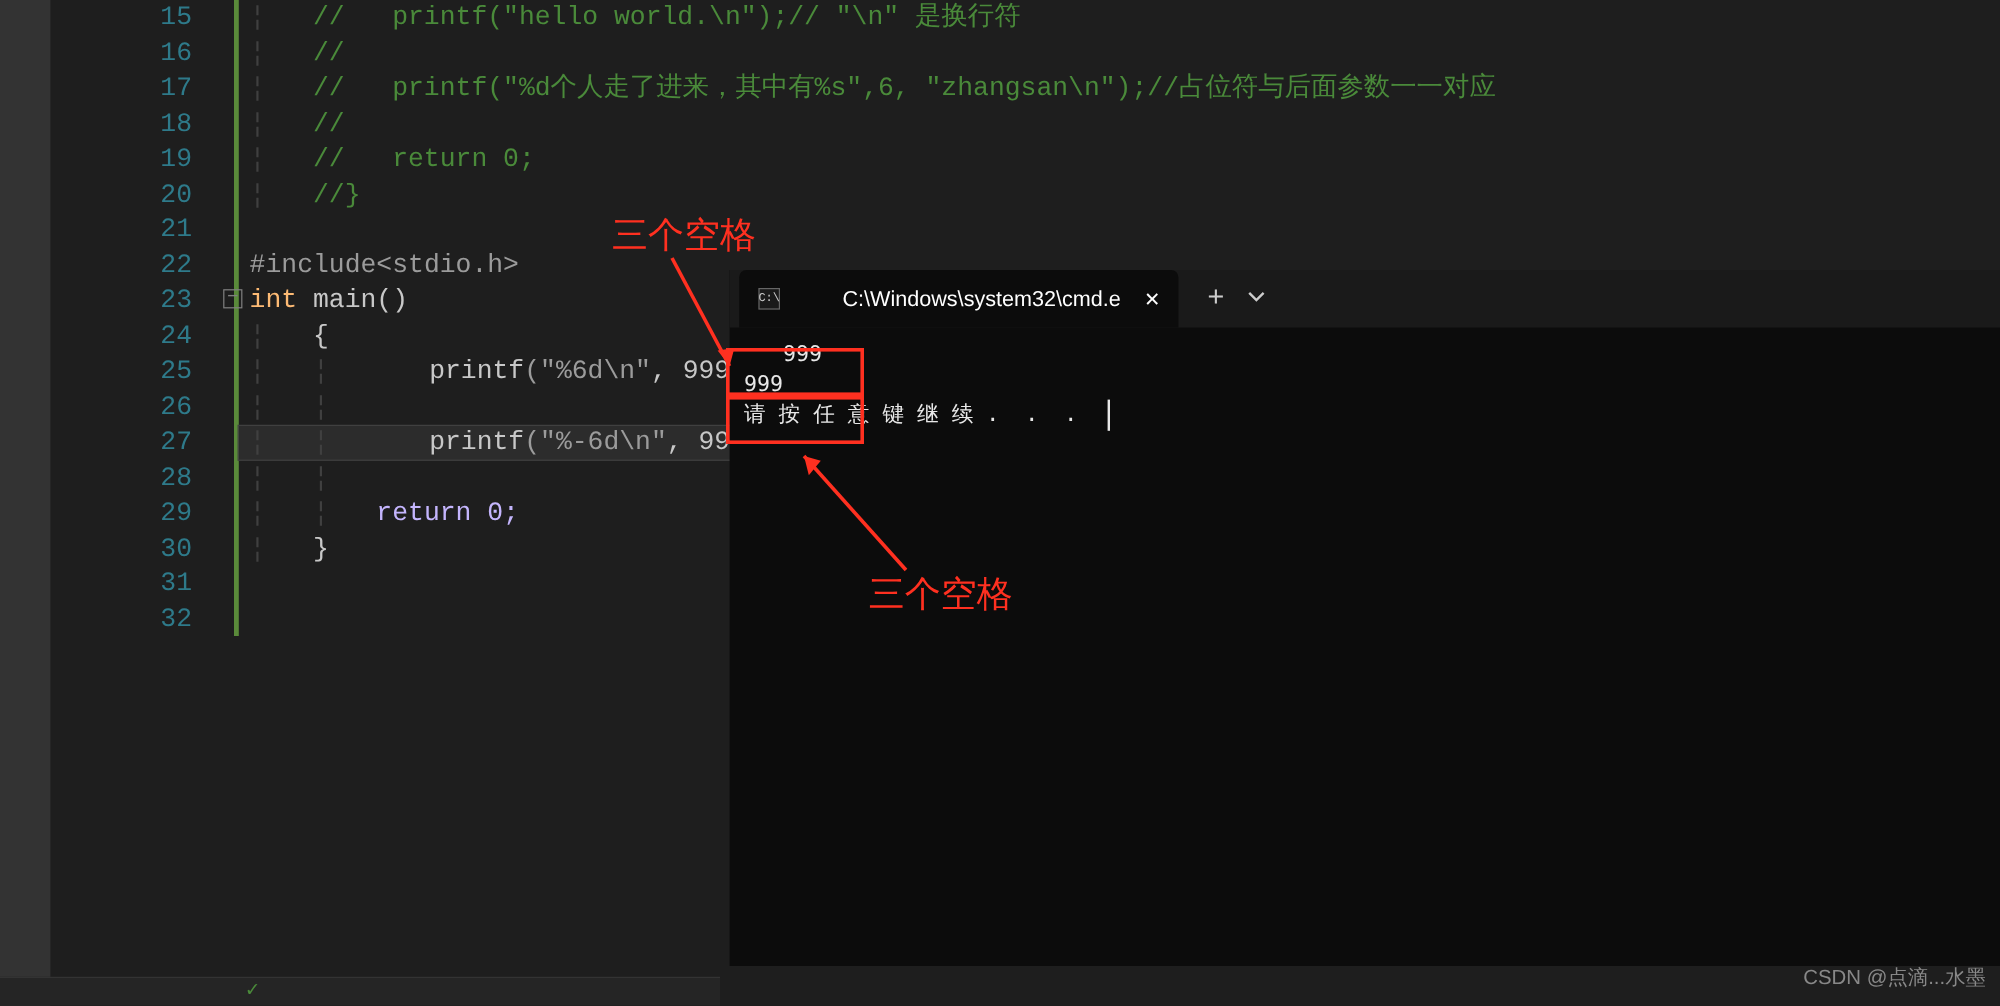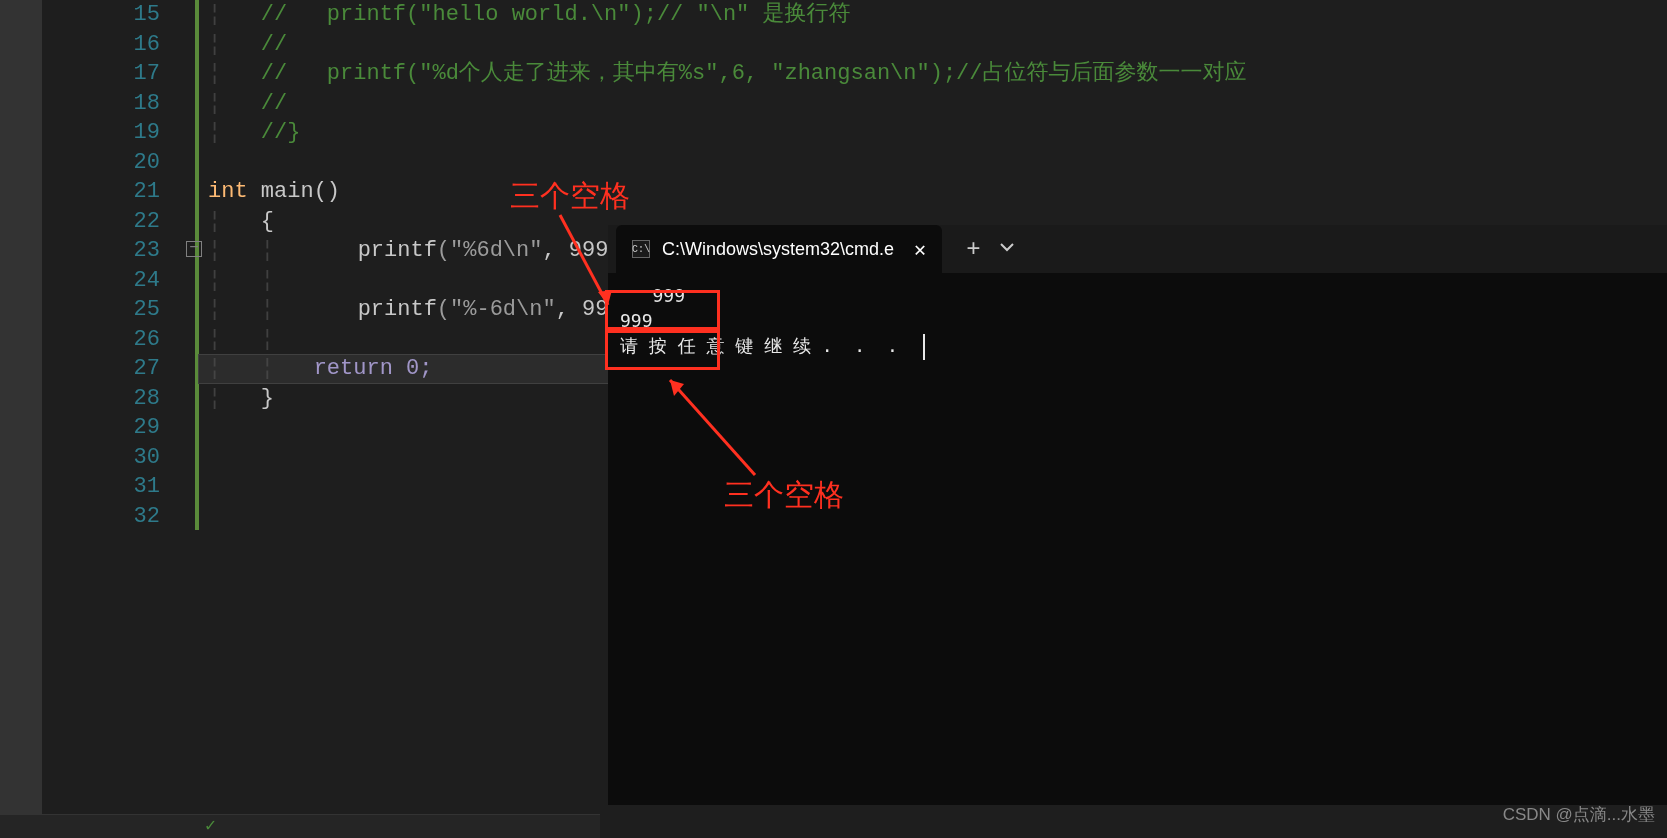--- a/index.html
+++ b/index.html
@@ -127,20 +127,21 @@
       align-items: center;
       justify-content: center;
       font-size: 10px;
       color: #ccc;
     }
     .terminal-tab-title {
       color: #fff;
       font-size: 18px;
       font-family: 'Segoe UI', sans-serif;
       font-weight: 500;
+      margin-left: 40px;
     }
     .terminal-tab-close {
       color: #fff;
       font-size: 20px;
       margin-left: 8px;
       cursor: pointer;
     }
     .terminal-newtab {
       color: #ccc;
       font-size: 24px;
@@ -240,22 +241,24 @@
     <div class="line-number">32</div>
   </div>
 
   <div class="fold-marker" style="top:241px">−</div>
 
   <div class="code-area">
     <div class="code-line"><span class="indent-guide">¦   </span><span class="comment">//   printf("hello world.\n");// "\n" 是换行符</span></div>
     <div class="code-line"><span class="indent-guide">¦   </span><span class="comment">//</span></div>
     <div class="code-line"><span class="indent-guide">¦   </span><span class="comment">//   printf("%d个人走了进来，其中有%s",6, "zhangsan\n");//占位符与后面参数一一对应</span></div>
     <div class="code-line"><span class="indent-guide">¦   </span><span class="comment">//</span></div>
+    <div class="code-line"><span class="indent-guide">¦   </span><span class="comment">//   return 0;</span></div>
     <div class="code-line"><span class="indent-guide">¦   </span><span class="comment">//}</span></div>
     <div class="code-line"></div>
+    <div class="code-line"><span class="preprocessor">#include</span><span class="string">&lt;stdio.h&gt;</span></div>
     <div class="code-line"><span class="type">int</span><span class="identifier"> main</span><span class="paren">()</span></div>
     <div class="code-line"><span class="indent-guide">¦   </span><span class="paren">{</span></div>
     <div class="code-line"><span class="indent-guide">¦   ¦   </span><span class="function">printf</span><span class="string">("%6d\n"</span><span class="identifier">, 999);</span></div>
     <div class="code-line"><span class="indent-guide">¦   ¦   </span></div>
     <div class="highlight-line" style="top:354px;left:-10px"></div>
     <div class="code-line" style="position:relative"><span class="indent-guide">¦   ¦   </span><span class="function">printf</span><span class="string">("%-6d\n"</span><span class="identifier">, 999);</span></div>
     <div class="code-line"><span class="indent-guide">¦   ¦   </span></div>
     <div class="code-line"><span class="indent-guide">¦   ¦   </span><span class="keyword">return 0;</span></div>
     <div class="code-line"><span class="indent-guide">¦   </span><span class="paren">}</span></div>
     <div class="code-line"></div>

